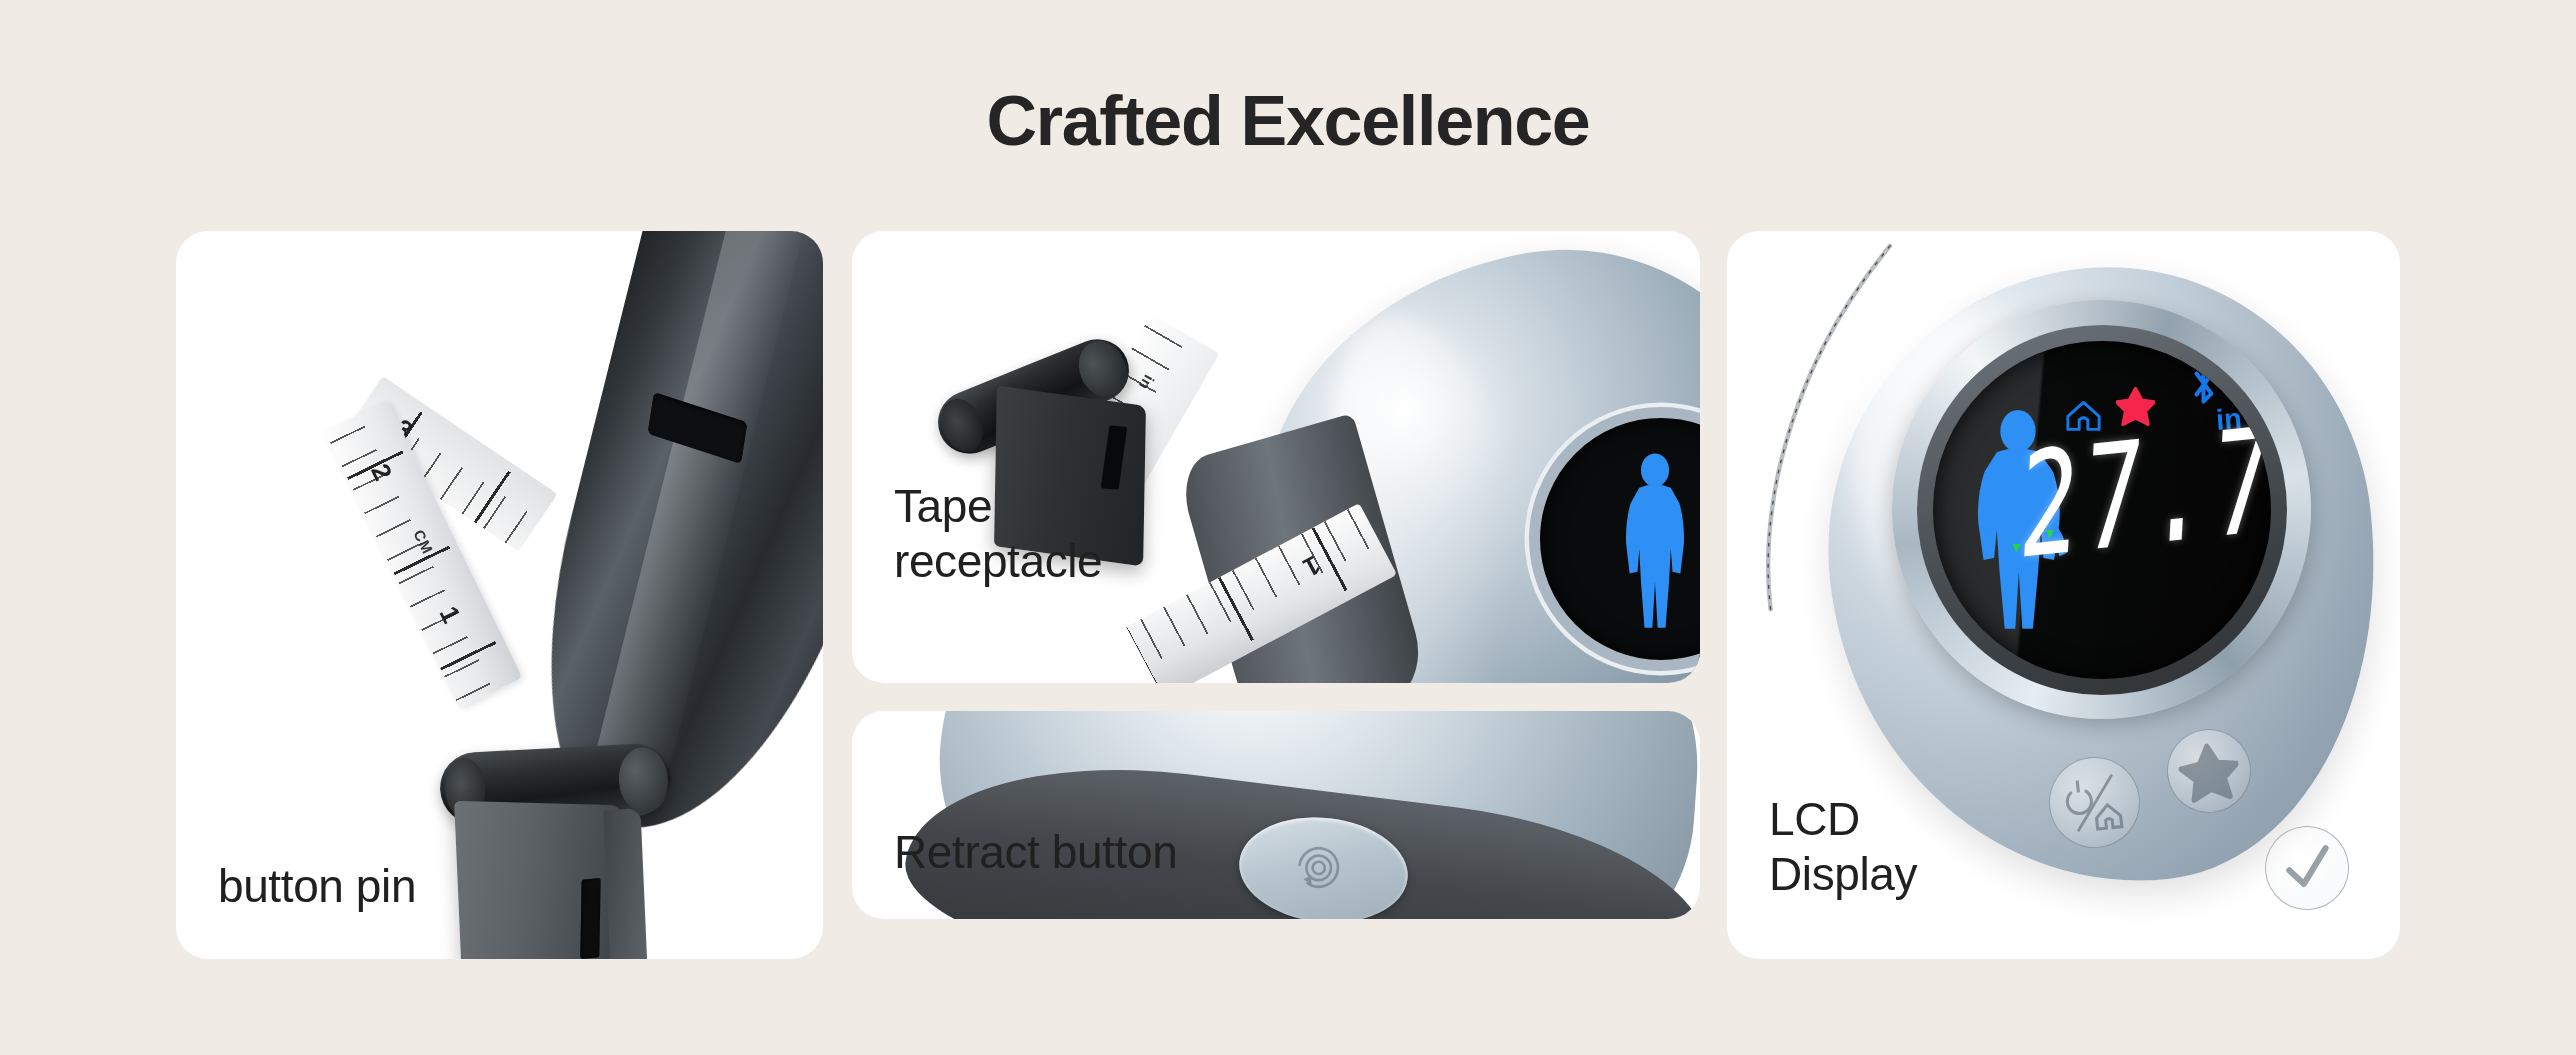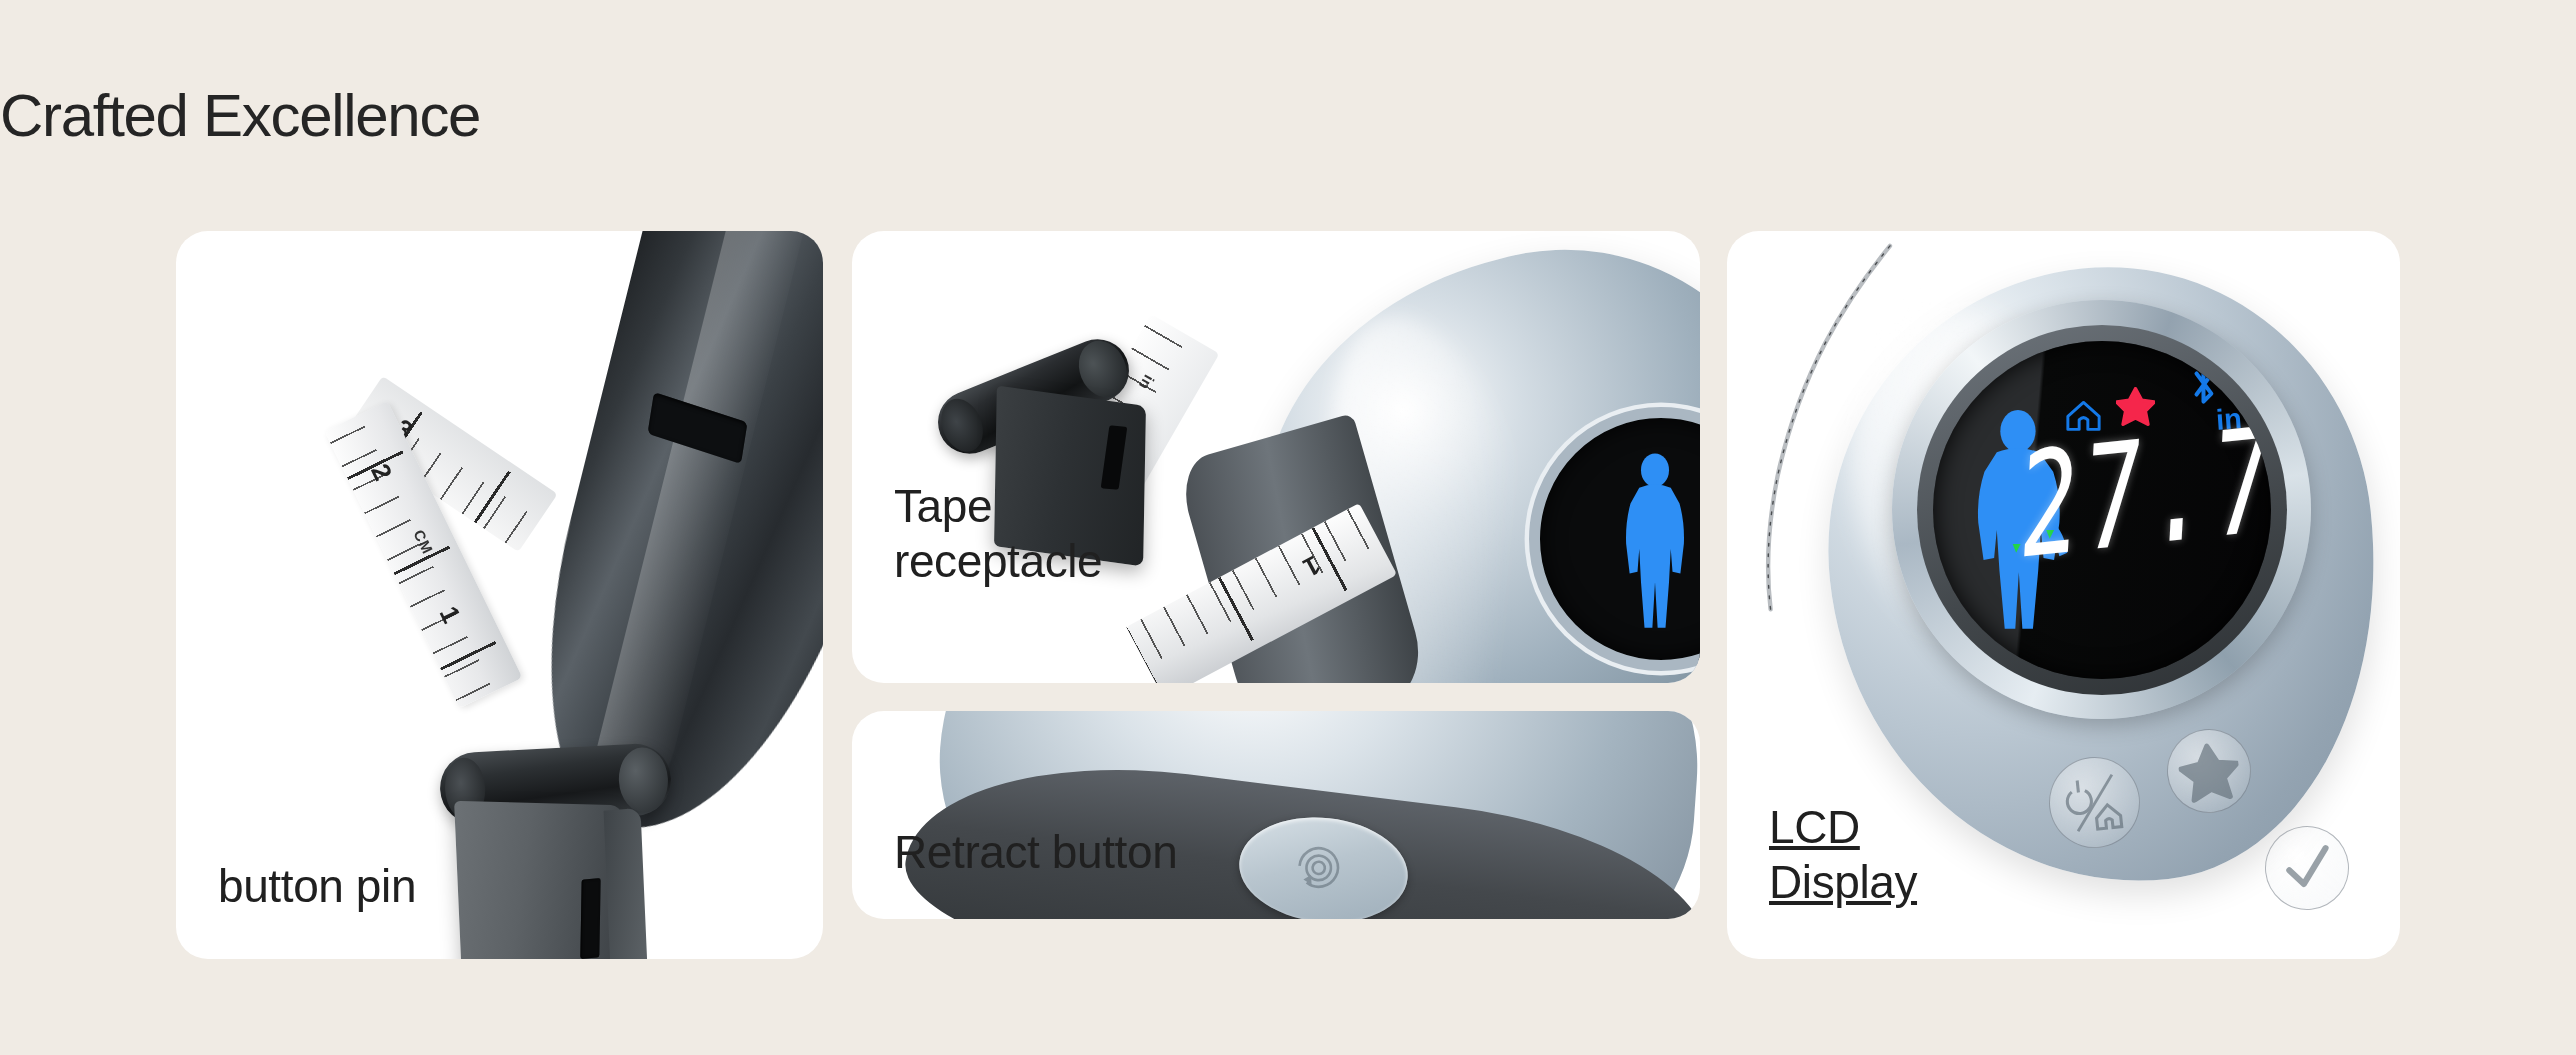--- a/index.html
+++ b/index.html
@@ -17,22 +17,23 @@
     position: relative;
     border-radius: 16px;
   }
 
   
   .page-title {
     position: absolute;
     top: 81px;
     left: 0;
     width: 100%;
-    font-size: 60px;
-    font-weight: 400;
+    text-align: center;
+    font-size: 70px;
+    font-weight: 700;
     letter-spacing: -1.3px;
     color: #252525;
     font-family: "Liberation Sans", sans-serif;
   }
 
   
   .card {
     position: absolute;
     background: #FFFFFF;
     border-radius: 32px;
@@ -50,21 +51,21 @@
     line-height: 1.18;
     font-weight: 400;
     color: #202020;
     letter-spacing: -0.4px;
     white-space: pre-line;
     z-index: 40;
   }
   #label-locking-pin { left: 42px; bottom: 46px; }
   #label-tape        { left: 42px; bottom: 95px; }
   #label-retract     { left: 42px; bottom: 40px; }
-  #label-lcd         { left: 42px; bottom: 50px; text-decoration: underline; }
+  #label-lcd         { left: 42px; bottom: 58px; }
 
   
   .scene { position: absolute; inset: 0; overflow: hidden; }
 
   
   .c1-arm {
     position: absolute;
     left: 398px; top: -26px;
     width: 290px; height: 633px;
     background:

